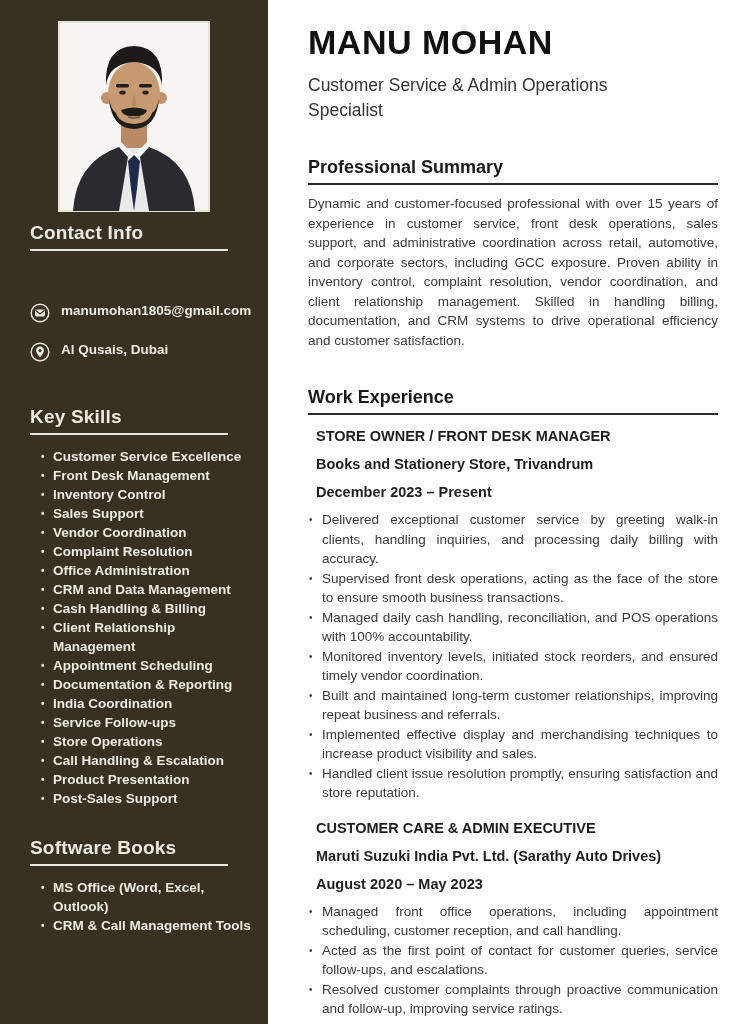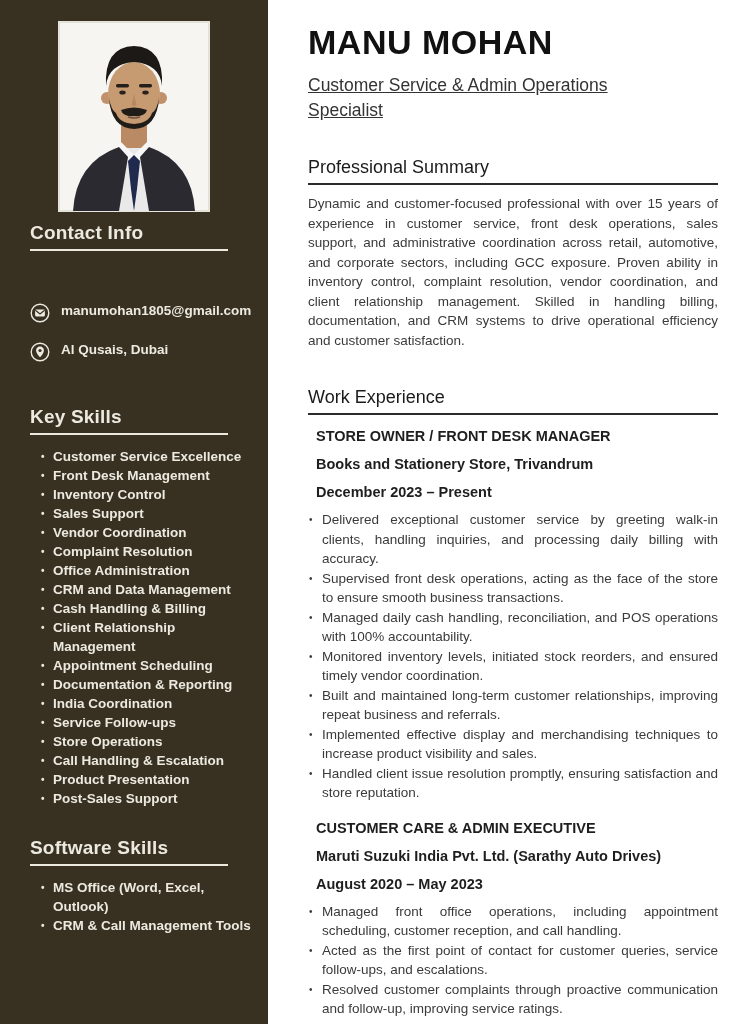--- a/index.html
+++ b/index.html
@@ -59,24 +59,24 @@
   
   .main{
     flex:1;padding:23px 26px 0 40px;color:var(--body-text);
   }
   .name{
     margin:0;font-size:34px;font-weight:bold;letter-spacing:.5px;
     color:#111;line-height:38px;
   }
   .subtitle{
     margin:12px 0 0;font-size:17.5px;line-height:25px;
-    color:#333;max-width:365px;font-weight:normal;text-decoration:underline;
+    color:#333;max-width:365px;font-weight:normal;
   }
   .main-heading{
-    margin:0;font-size:18px;font-weight:normal;color:var(--heading-text);
+    margin:0;font-size:18px;font-weight:bold;color:var(--heading-text);
     padding-bottom:5px;border-bottom:2px solid var(--rule-dark);
   }
   .summary-section .main-heading{margin-top:34px;}
   .summary-text{
     margin:9px 0 0;font-size:13.5px;line-height:19.5px;
     text-align:justify;color:var(--body-text);
   }
   .experience-section .main-heading{margin-top:37px;}
   .job{margin-top:11px;}
   .job + .job{margin-top:15px;}
@@ -182,21 +182,21 @@
           <li>India Coordination</li>
           <li>Service Follow-ups</li>
           <li>Store Operations</li>
           <li>Call Handling &amp; Escalation</li>
           <li>Product Presentation</li>
           <li>Post-Sales Support</li>
         </ul>
     </section>
 
     <section class="software-section">
-      <h2 class="side-heading">Software Skills</h2>
+      <h2 class="side-heading">Software Books</h2>
       <ul class="side-list">
 
       <li>MS Office (Word, Excel, Outlook)</li>
           <li>CRM &amp; Call Management Tools</li>
         </ul>
     </section>
   </aside>
 
   <main class="main">
 

